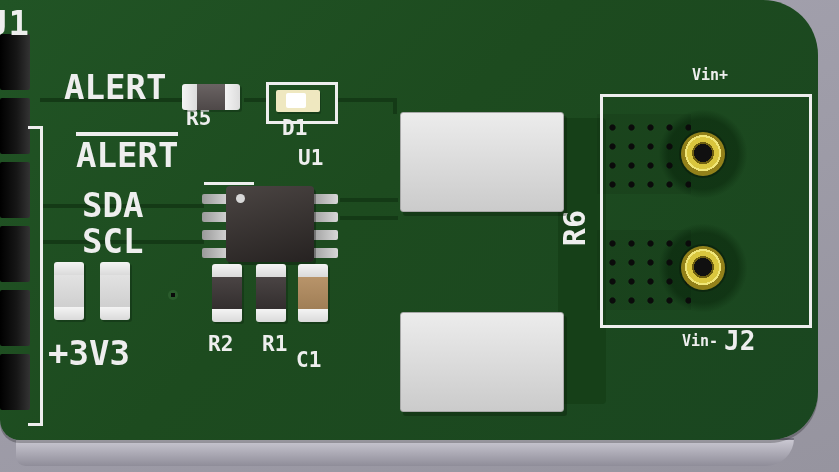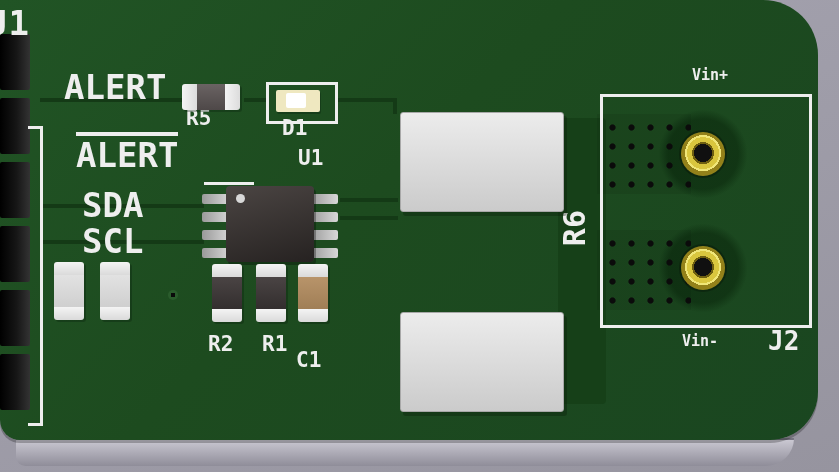--- a/index.html
+++ b/index.html
@@ -104,30 +104,31 @@
     <div class="silk-line" style="left:40px;top:126px;width:3px;height:300px;"></div>
     <div class="silk-line" style="left:28px;top:126px;width:15px;height:3px;"></div>
     <div class="silk-line" style="left:28px;top:423px;width:15px;height:3px;"></div>
     <div class="silk-line" style="left:204px;top:182px;width:50px;height:3px;"></div>
 
     <span class="silk s34" style="left:-12px;top:6px;">J1</span>
     <span class="silk s34" style="left:64px;top:70px;">ALERT</span>
     <span class="silk s34 overline" style="left:76px;top:132px;">ALERT</span>
     <span class="silk s34" style="left:82px;top:224px;">SCL</span>
     <span class="silk s34" style="left:82px;top:188px;">SDA</span>
+    <span class="silk s34" style="left:48px;top:336px;">+3V3</span>
     <span class="silk s32" style="left:186px;top:108px;">R5</span>
     <span class="silk s32" style="left:282px;top:118px;">D1</span>
     <span class="silk s32" style="left:298px;top:148px;">U1</span>
     <span class="silk s32" style="left:208px;top:334px;">R2</span>
     <span class="silk s32" style="left:262px;top:334px;">R1</span>
     <span class="silk s32" style="left:296px;top:350px;">C1</span>
     <span class="silk s30 vert" style="left:560px;top:210px;">R6</span>
     <span class="silk s15" style="left:676px;top:68px;margin-left:16px;">Vin+</span>
     <span class="silk s15" style="left:682px;top:334px;">Vin-</span>
-    <span class="silk s26" style="left:768px;top:328px;text-align:center;">J2</span>
+    <span class="silk s26" style="left:724px;top:328px;text-align:center;">J2</span>
 
     <div class="r5">
       <div class="rcap"></div>
       <div class="rmid"></div>
       <div class="rcap"></div>
     </div>
 
     <div class="d1-box">
       <div class="d1-led">
         <div class="d1-core"></div>

